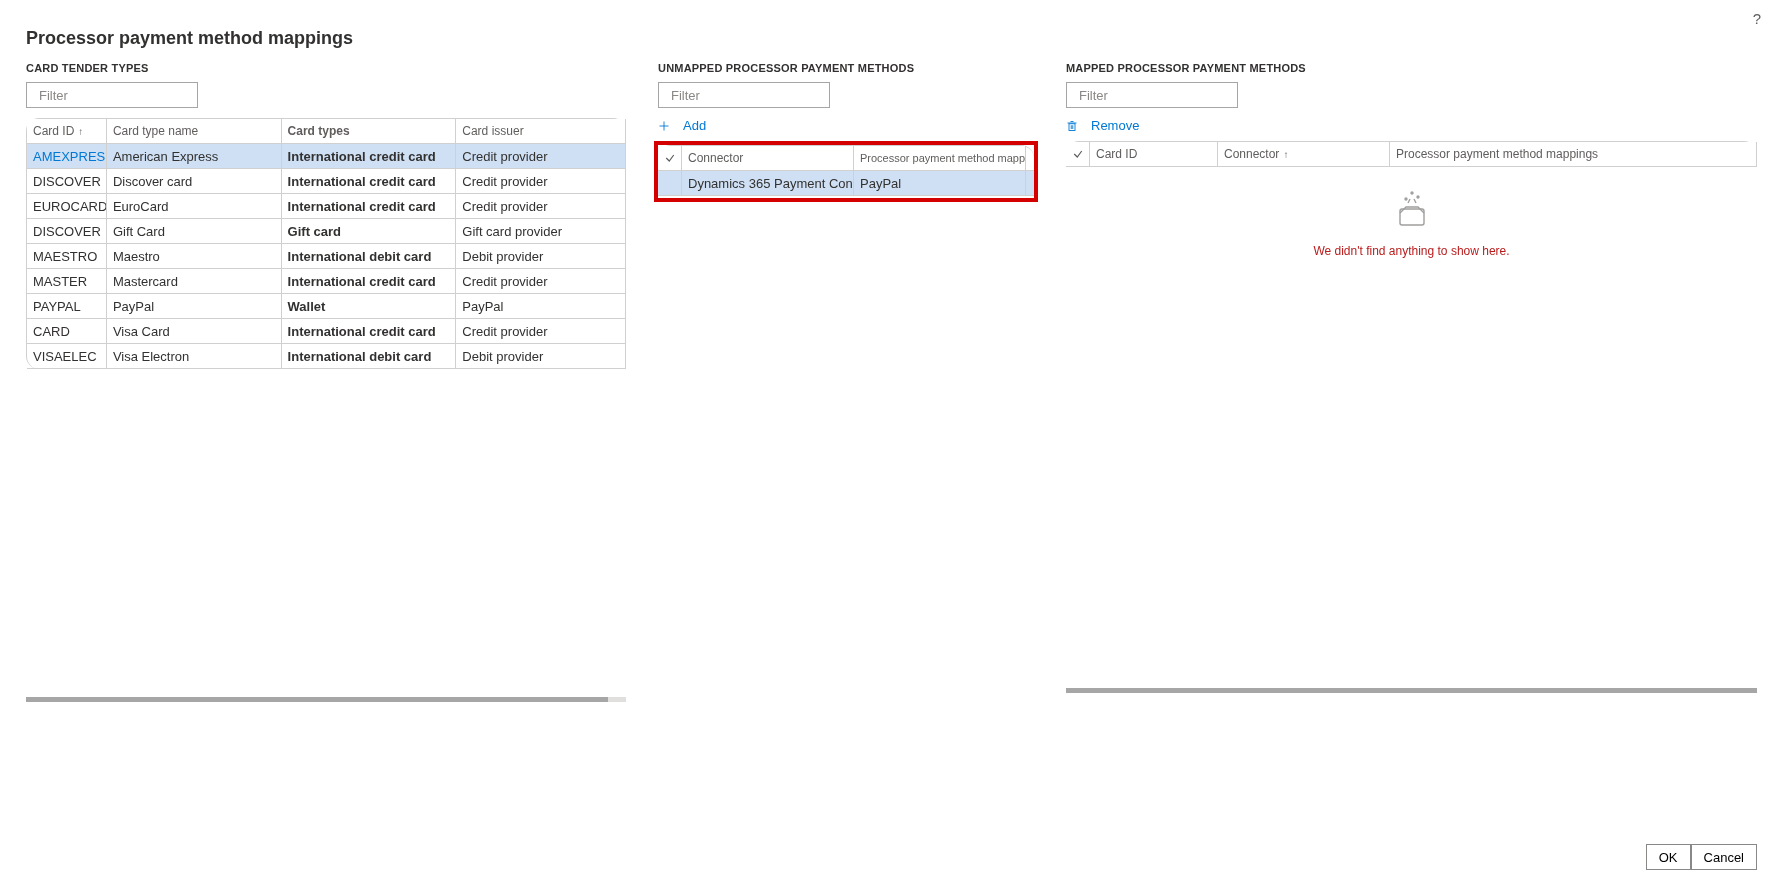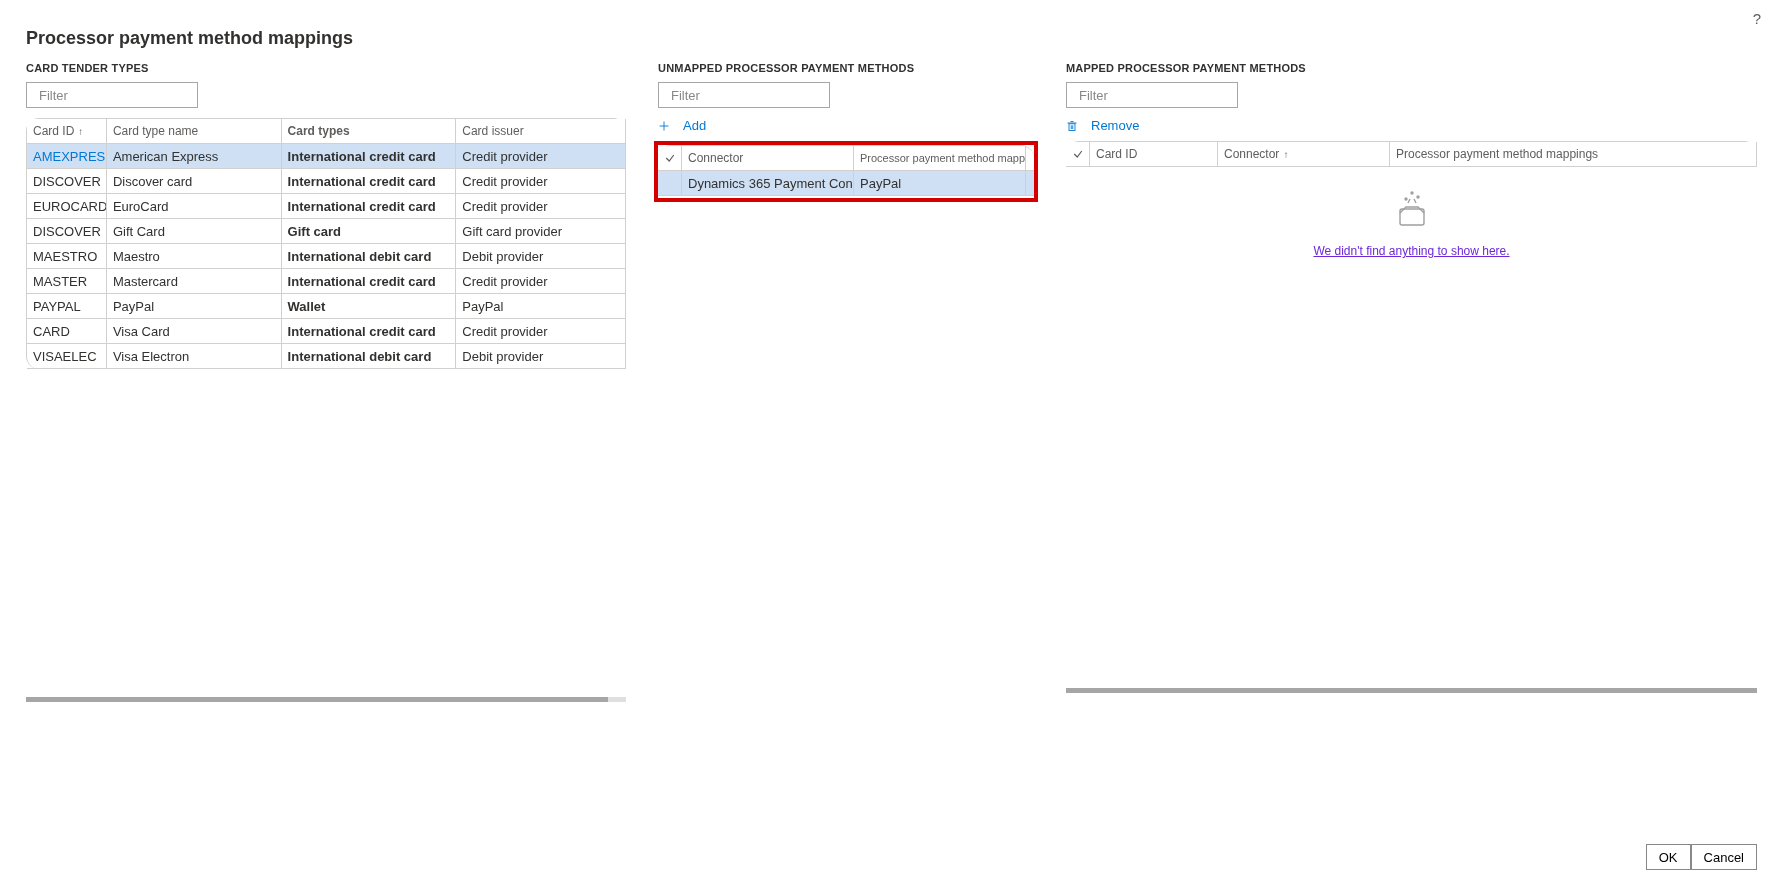--- a/index.html
+++ b/index.html
@@ -124,23 +124,22 @@
     background: #e1dfdd;
     margin-top: 320px;
     position: relative;
   }
   .scrollbar .thumb {
     height: 5px;
     background: #a6a6a6;
   }
   .empty-state {
     text-align: center;
-    color: #6d28d9;
+    color: #b91c1c;
     padding-top: 18px;
-    text-decoration: underline;
   }
   .empty-state svg { color: #8a8886; }
   .empty-state .msg { font-size: 12px; margin-top: 8px; }
   .footer {
     position: absolute;
     bottom: 16px;
     right: 26px;
     display: flex;
   }
   .btn {

